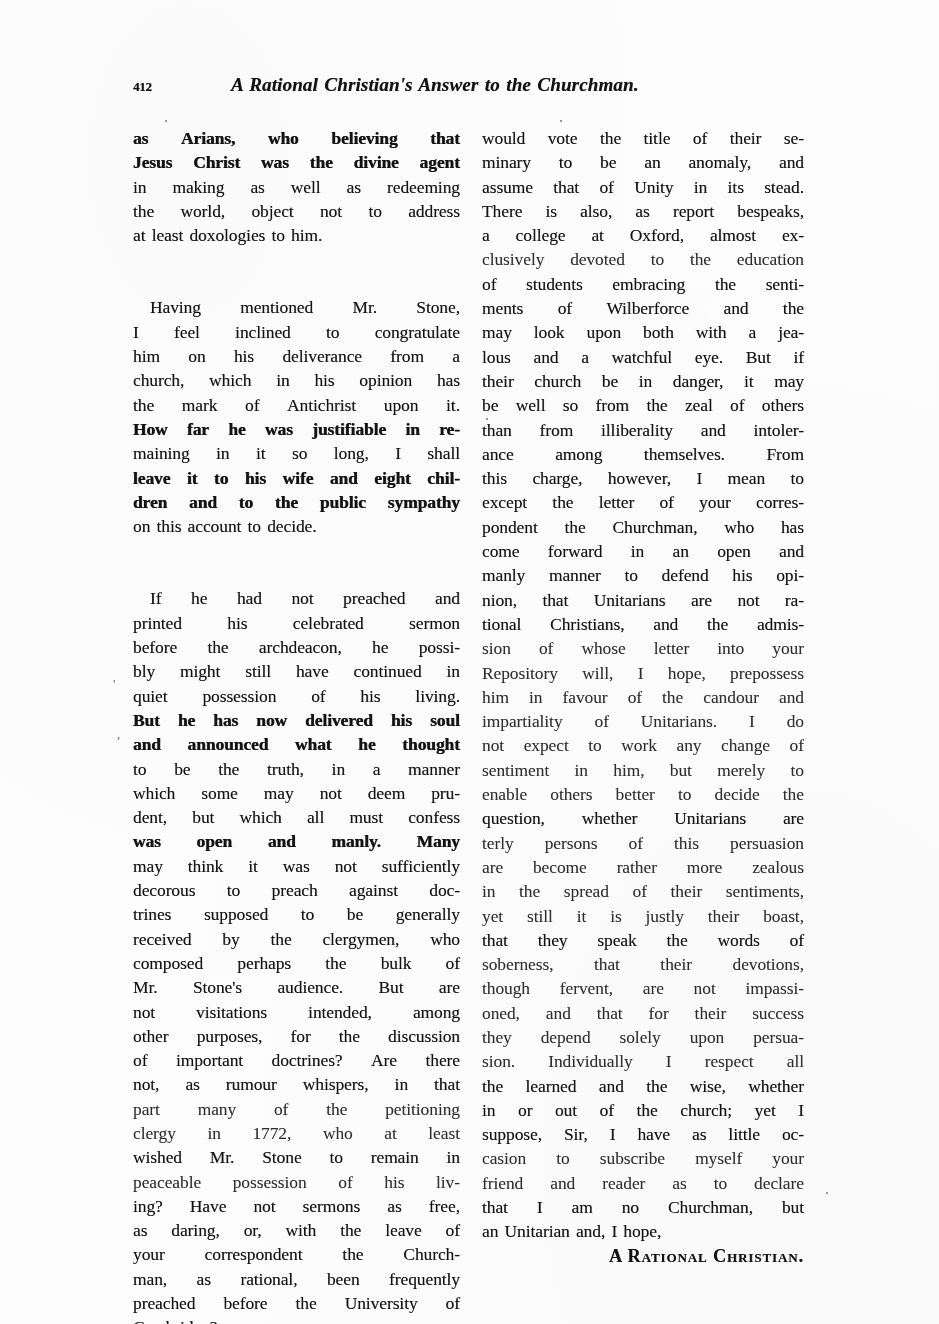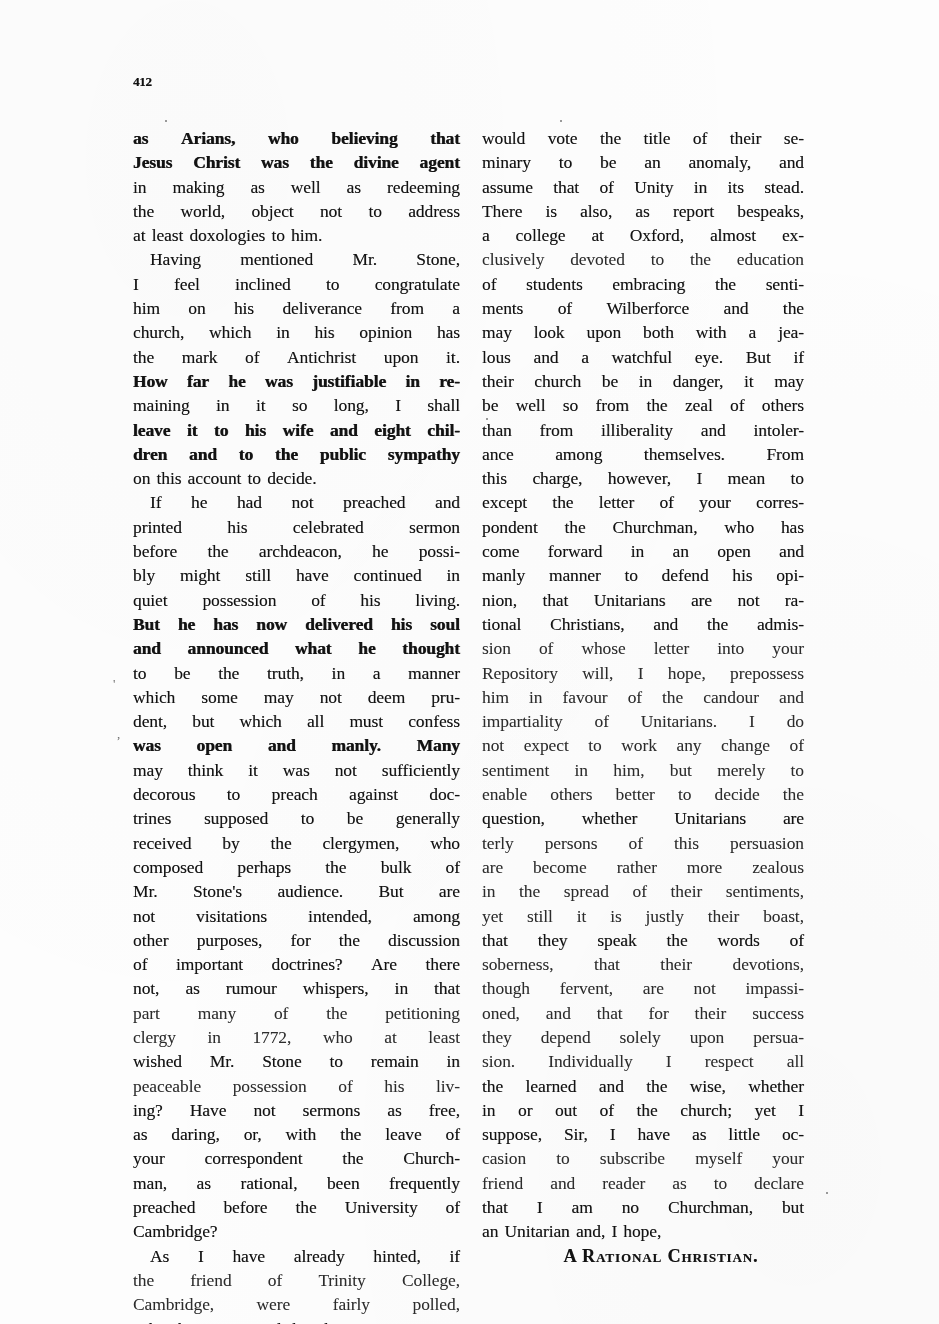--- a/index.html
+++ b/index.html
@@ -88,23 +88,24 @@
   .line.last,
   .line.ragged {
     justify-content: flex-start;
   }
   .line.last > span.w,
   .line.ragged > span.w {
     margin-right: 6.2px;
   }
   .line.indent {
     padding-left: 17px;
+    margin-top: 48px;
   }
   .line.sig {
-    justify-content: center;
+    justify-content: flex-end;
     padding-left: 36px;
   }
   .sig-text {
     font-variant: small-caps;
     font-size: 18.2px;
     letter-spacing: 0.9px;
     font-weight: bold;
     text-shadow: 0.35px 0.25px 0 rgba(0,0,0,0.5);
   }
 
@@ -128,20 +129,21 @@
   }
 </style>
 </head>
 <body>
 
 <div class="page">
   <div class="content">
 
     <div class="running-head">
       <div class="folio">412</div>
+      <div class="head-title">A Rational Christian's Answer to the Churchman.</div>
     </div>
 
     <div class="columns">
       <div class="col col-left" id="col-left">
           <div class="line ink-heavy">
             <span class="w">as</span>
             <span class="w">Arians,</span>
             <span class="w">who</span>
             <span class="w">believing</span>
             <span class="w">that</span>

